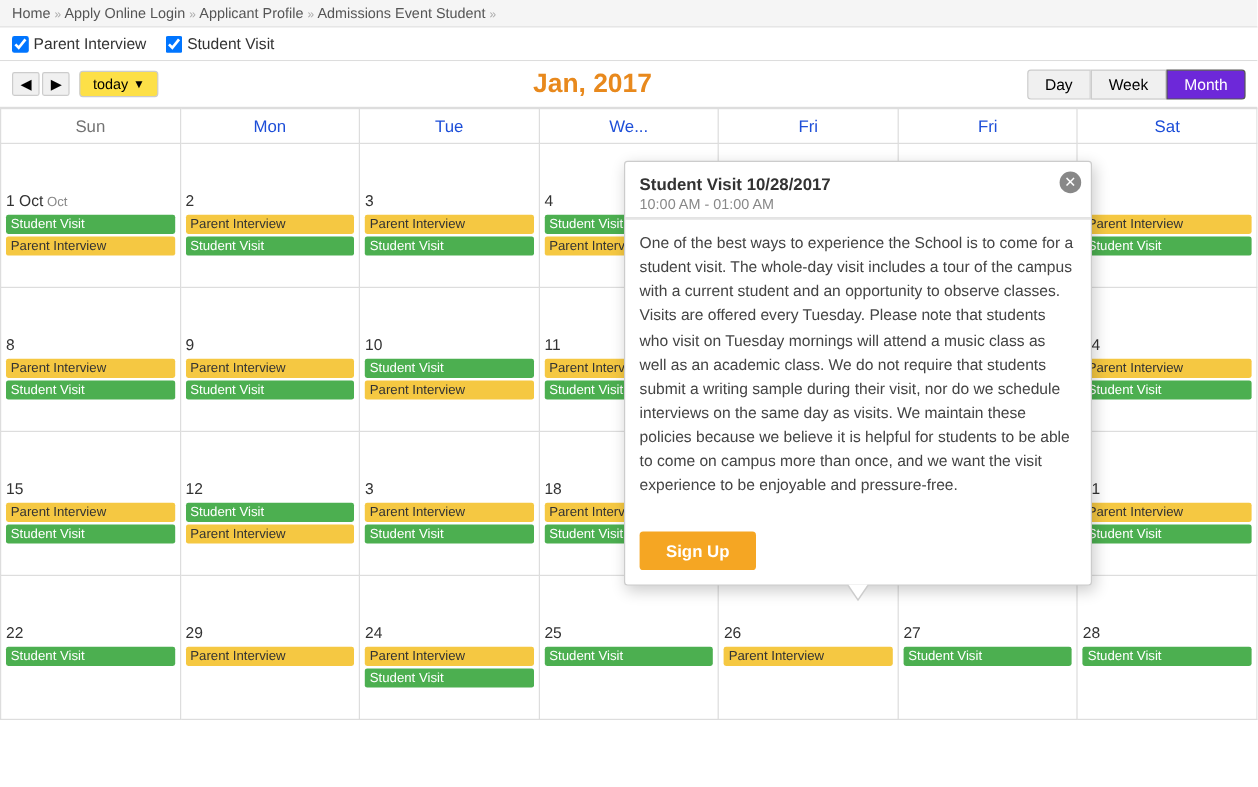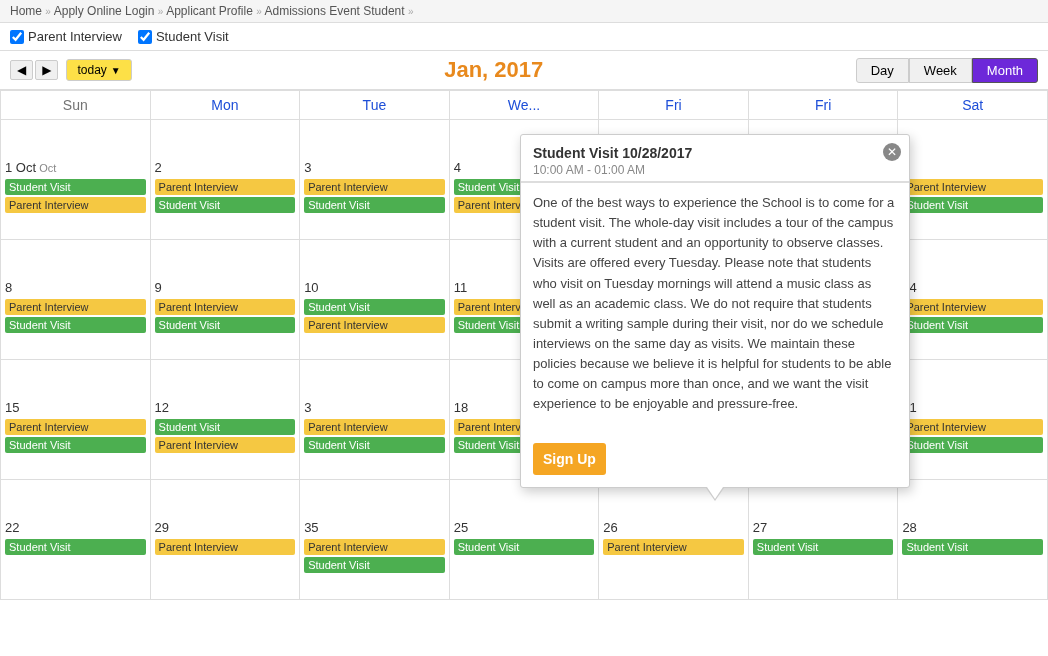--- a/index.html
+++ b/index.html
@@ -38,21 +38,21 @@
     .event.student-visit { background: #4caf50; }
     .event.parent-interview { background: #f5c842; color: #333; }
     .popup { position: absolute; top: 134px; left: 520px; width: 390px; background: #fff; border: 1px solid #ccc; box-shadow: 2px 4px 12px rgba(0,0,0,0.2); border-radius: 3px; z-index: 200; }
     .popup-header { padding: 10px 30px 4px 12px; border-bottom: 1px solid #ddd; }
     .popup-title { font-size: 14px; font-weight: bold; color: #333; }
     .popup-time { font-size: 12px; color: #888; margin-top: 2px; }
     .popup-close { position: absolute; top: 8px; right: 8px; background: #888; color: #fff; border: none; border-radius: 50%; width: 18px; height: 18px; font-size: 12px; cursor: pointer; display: flex; align-items: center; justify-content: center; line-height: 1; }
     .popup-body { padding: 10px 12px; font-size: 13px; line-height: 1.55; color: #444; max-height: 380px; overflow-y: auto; }
     .popup-body p { margin-bottom: 10px; }
     .popup-footer { padding: 8px 12px 12px; }
-    .signup-btn { background: #f5a623; color: #fff; border: none; padding: 8px 10px; font-size: 14px; border-radius: 3px; cursor: pointer; font-weight: bold; }
+    .signup-btn { background: #f5a623; color: #fff; border: none; padding: 8px 22px; font-size: 14px; border-radius: 3px; cursor: pointer; font-weight: bold; }
 
     
     .popup::after {
       content: '';
       position: absolute;
       bottom: -12px;
       left: 50%;
       transform: translateX(-50%);
       border-width: 12px 8px 0 8px;
       border-style: solid;
@@ -226,21 +226,21 @@
       <tr>
         <td>
           <div class="day-num">22</div>
           <div class="event student-visit">Student Visit</div>
         </td>
         <td>
           <div class="day-num">29</div>
           <div class="event parent-interview">Parent Interview</div>
         </td>
         <td>
-          <div class="day-num">35</div>
+          <div class="day-num">24</div>
           <div class="event parent-interview">Parent Interview</div>
           <div class="event student-visit">Student Visit</div>
         </td>
         <td>
           <div class="day-num">25</div>
           <div class="event student-visit">Student Visit</div>
         </td>
         <td>
           <div class="day-num">26</div>
           <div class="event parent-interview">Parent Interview</div>

